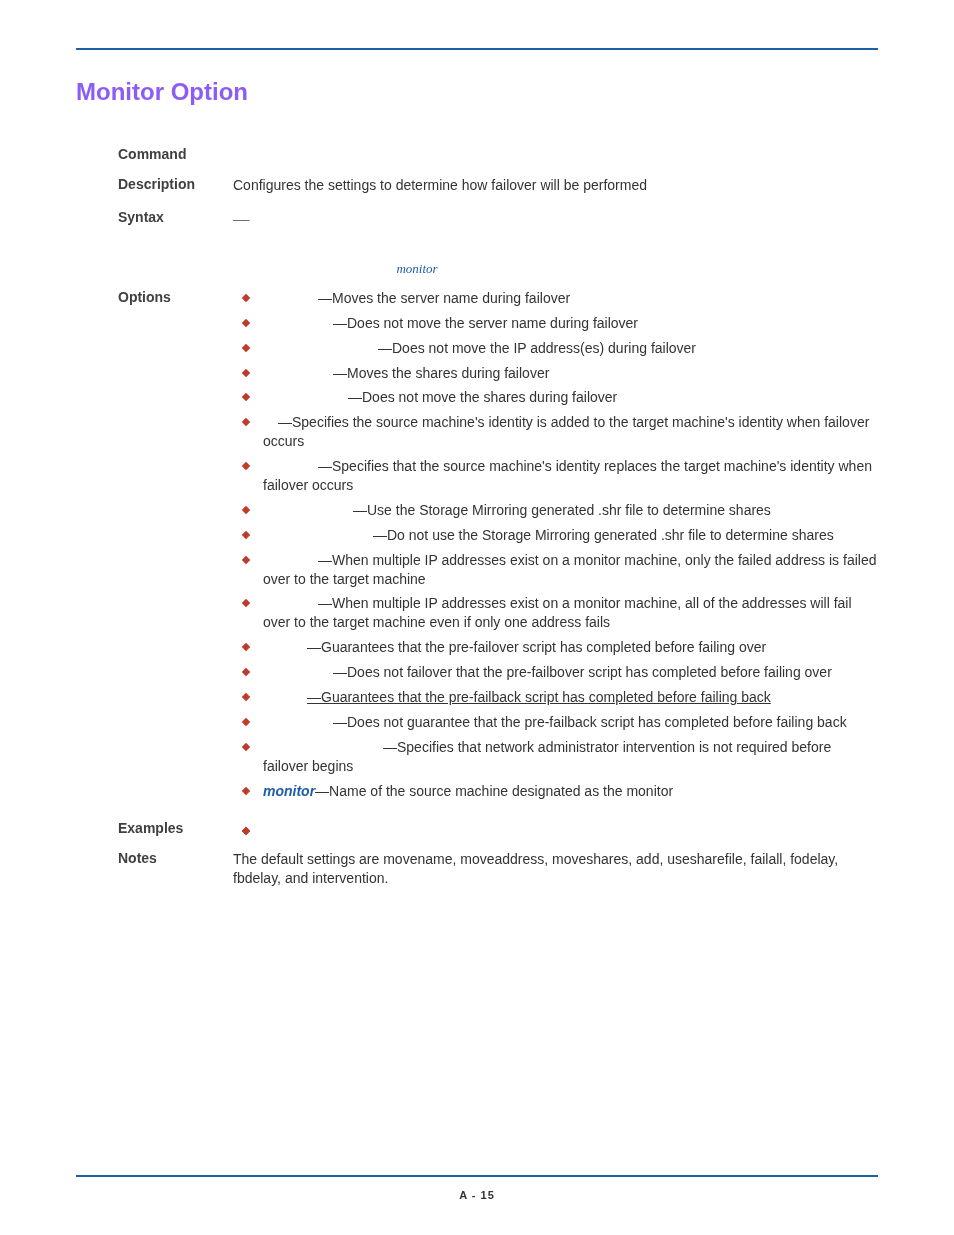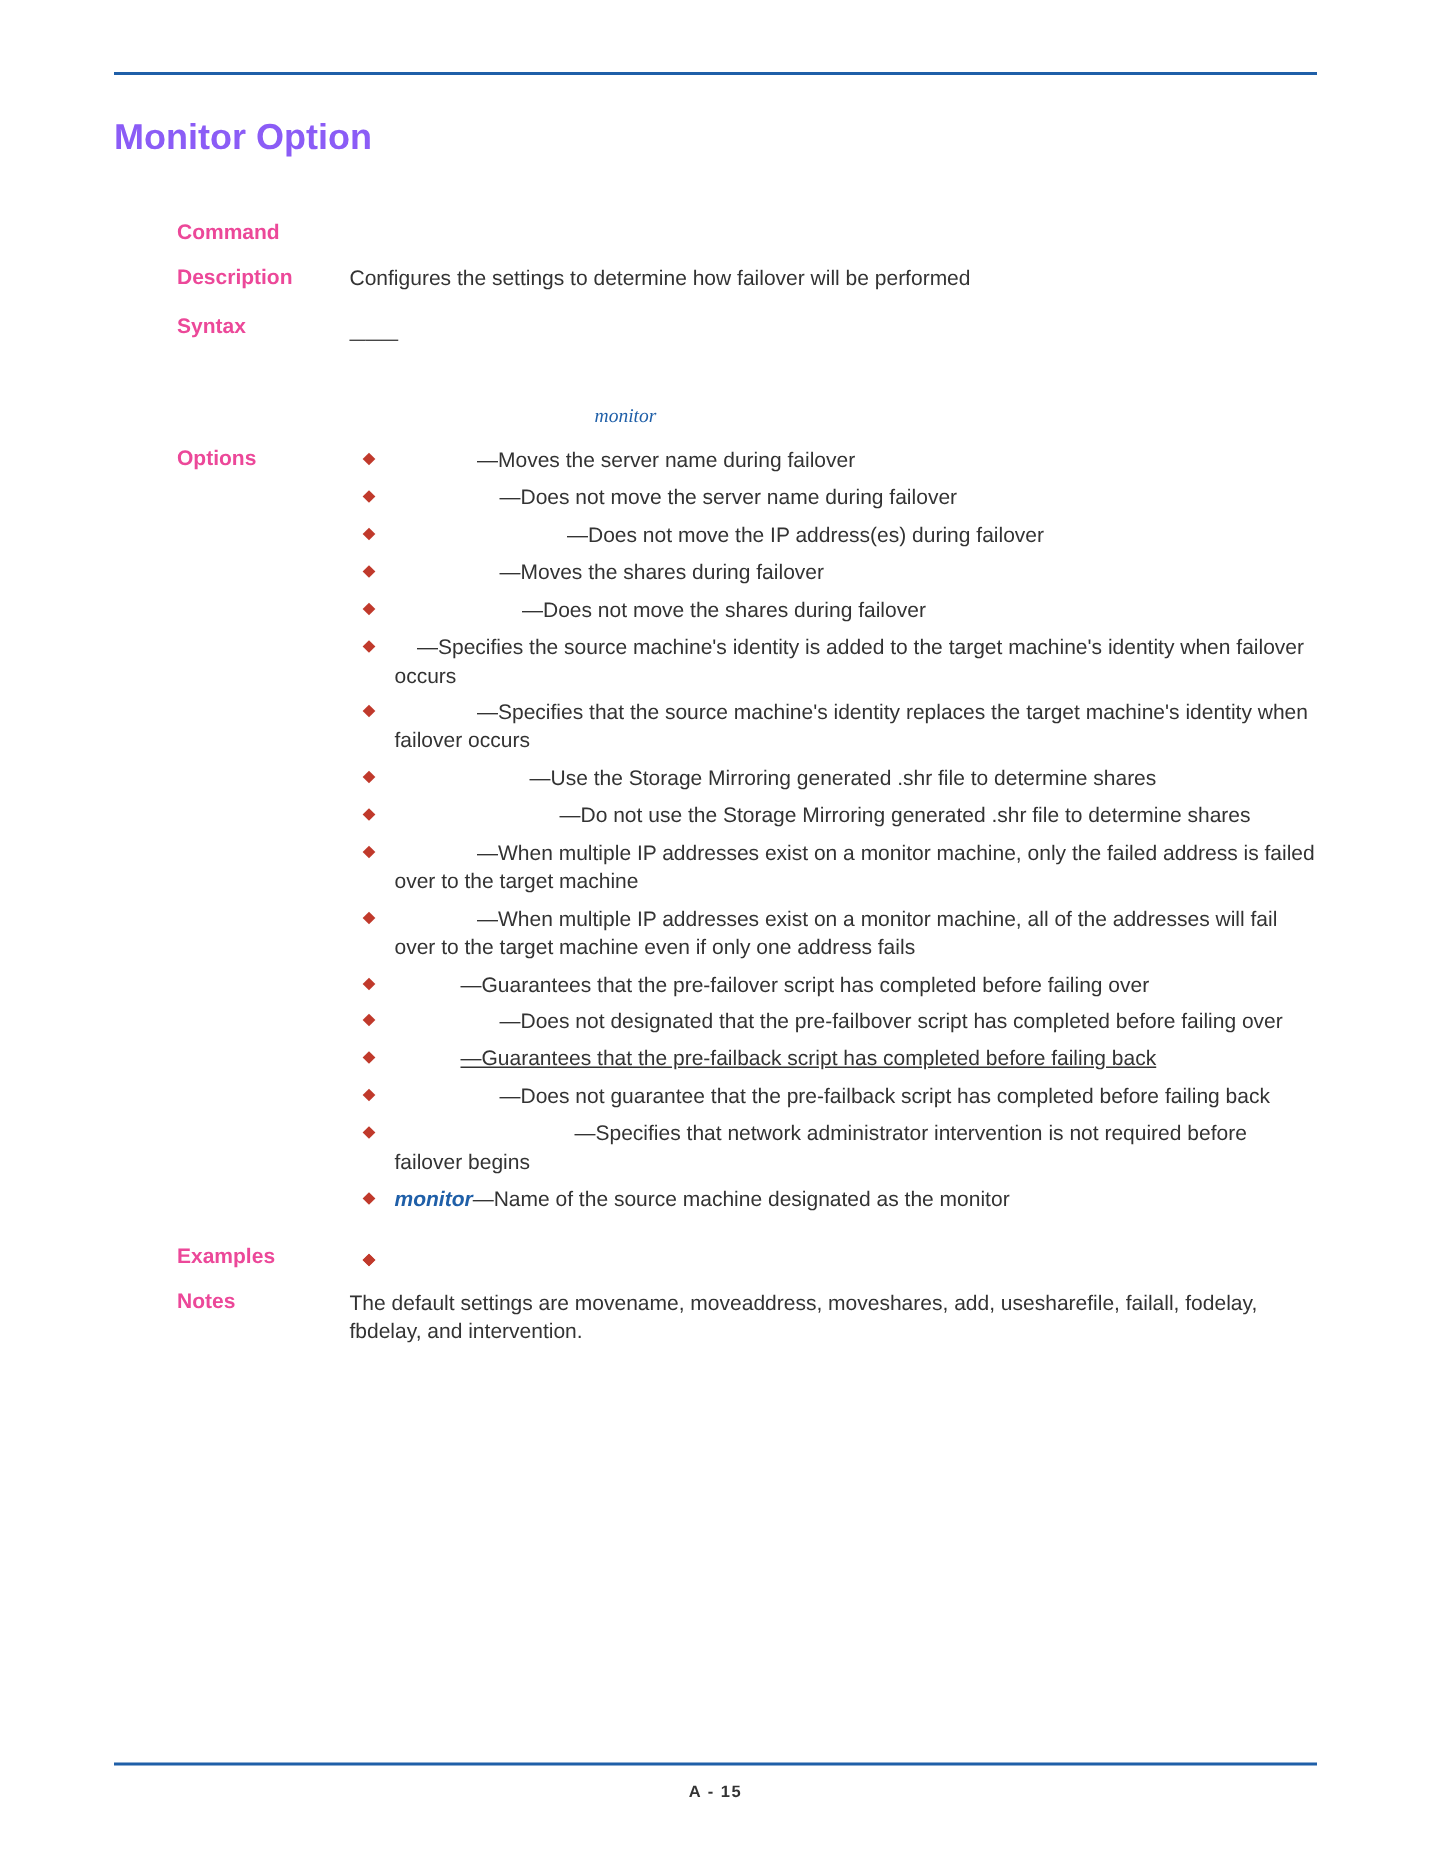--- a/index.html
+++ b/index.html
@@ -27,34 +27,34 @@
   .row {
     display: flex;
     margin-bottom: 14px;
   }
   .label-col {
     width: 157px;
     flex-shrink: 0;
     font-family: 'Trebuchet MS', 'Gill Sans', Arial, sans-serif;
     font-weight: bold;
     font-size: 14px;
-    color: #ec4899;
+    color: #404040;
     padding-left: 42px;
   }
   .value-col {
     flex: 1;
     font-family: 'Trebuchet MS', 'Gill Sans', Arial, sans-serif;
     font-size: 14px;
     color: #333;
     line-height: 1.35;
   }
   .options-row .label-col { padding-top: 0; }
   .syntax-line {
-    font-family: Liberation Mono, monospace;
-    font-size: 18px;
+    font-family: Liberation Sans, sans-serif;
+    font-size: 10px;
   }
   .syntax-secondary {
     text-align: center;
     font-style: italic;
     color: #1f5fa8;
     font-size: 13px;
     margin-top: 36px;
     margin-bottom: 12px;
     padding-right: 120px;
   }
@@ -174,21 +174,21 @@
           <li>
             <span class="diamond"></span>
             <span style="display: block; text-indent: 55px; padding-left: 0px;">—When multiple IP addresses exist on a monitor machine, all of the addresses will fail over to the target machine even if only one address fails</span>
           </li>
           <li>
             <span class="diamond"></span>
             <span style="display: block; text-indent: 44px; padding-left: 0px;">—Guarantees that the pre-failover script has completed before failing over</span>
           </li>
           <li>
             <span class="diamond"></span>
-            <span style="display: block; text-indent: 70px; padding-left: 0px;">—Does not designated that the pre-failbover script has completed before failing over</span>
+            <span style="display: block; text-indent: 70px; padding-left: 0px;">—Does not failover that the pre-failbover script has completed before failing over</span>
           </li>
           <li>
             <span class="diamond"></span>
             <span style="display: block; text-indent: 44px; padding-left: 0px; text-decoration: underline;">—Guarantees that the pre-failback script has completed before failing back</span>
           </li>
           <li>
             <span class="diamond"></span>
             <span style="display: block; text-indent: 70px; padding-left: 0px;">—Does not guarantee that the pre-failback script has completed before failing back</span>
           </li>
           <li>

